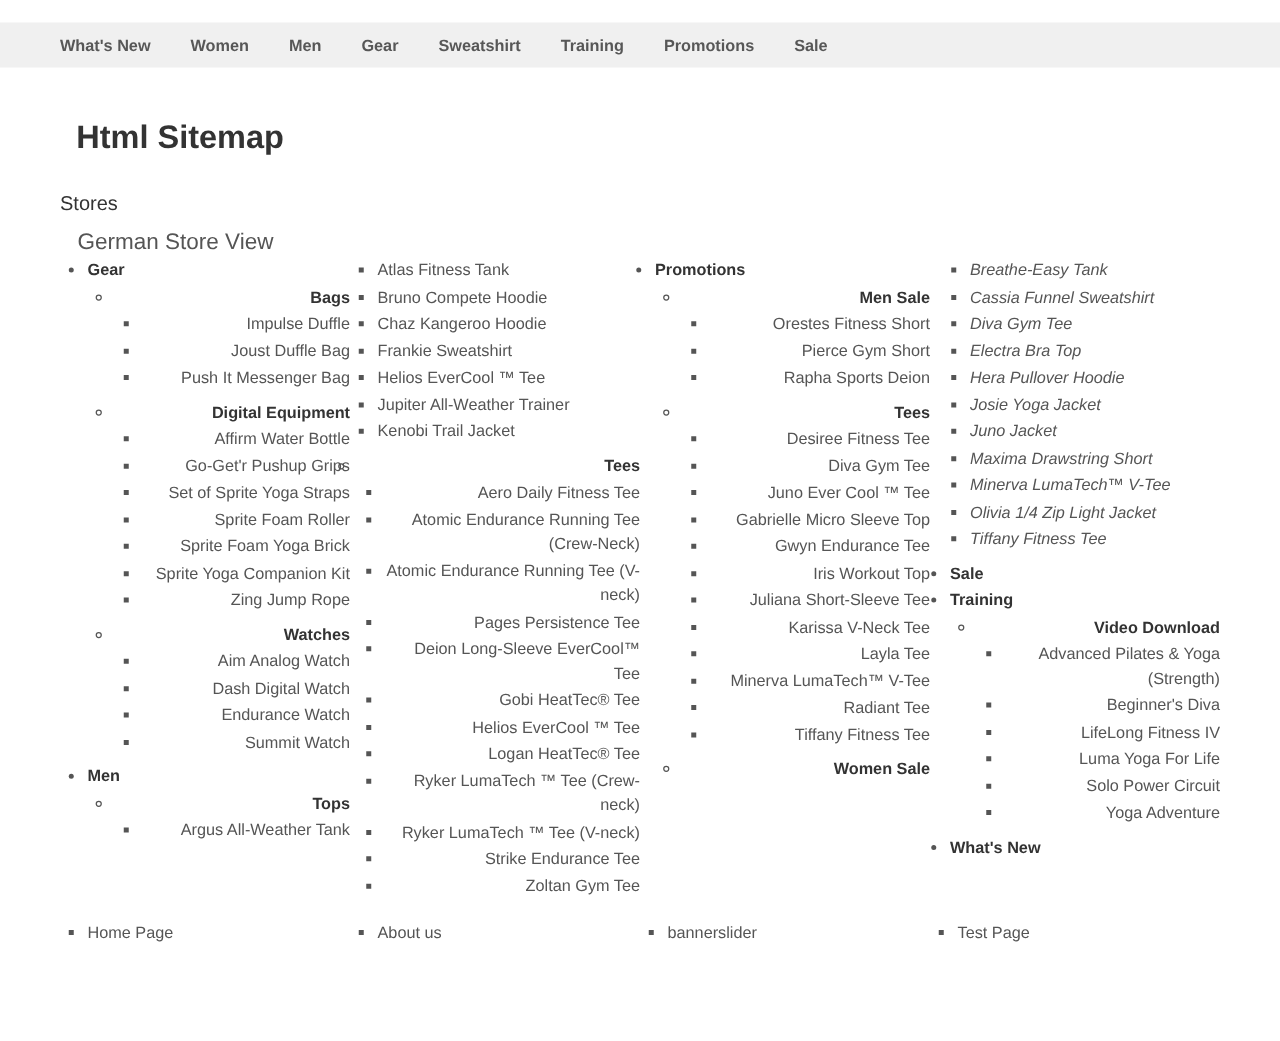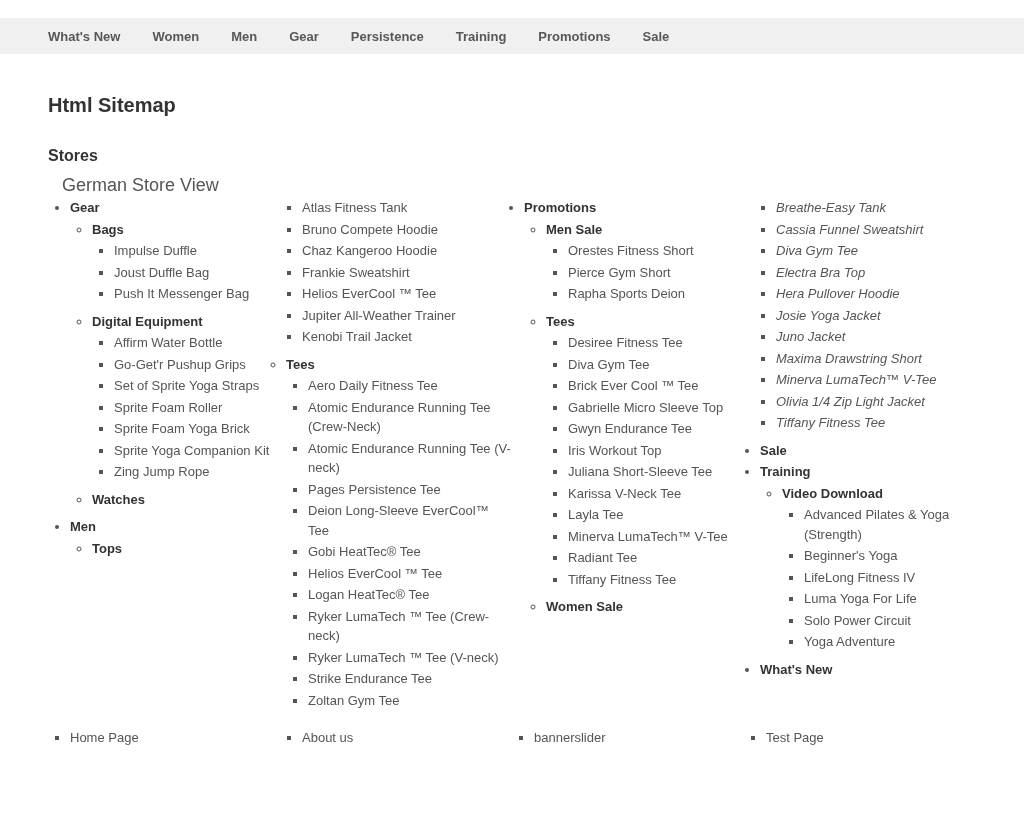--- a/index.html
+++ b/index.html
@@ -22,69 +22,69 @@
   .nav-item {
     font-weight: 600;
     font-size: 13px;
     color: #575757;
     cursor: pointer;
   }
   .main {
     padding: 24px 48px 40px 48px;
   }
   h1.page-title {
-    font-size: 20px;
+    font-size: 26px;
     font-weight: 700;
     color: #333;
-    margin: 16px 0 30px 0;
+    margin: 16px 0 30px 13px;
   }
   h2.section-heading {
     font-size: 16px;
-    font-weight: 700;
+    font-weight: 400;
     color: #333;
     margin: 18px 0 10px 0;
   }
   .stores-list {
     padding-left: 14px;
     color: #555;
     font-size: 18px;
   }
   .stores-list a { color: #555; text-decoration: none; }
   .columns {
     display: flex;
     gap: 0;
   }
   .col {
     flex: 1;
     min-width: 0;
   }
   
   ul { margin: 2px 0 8px 0; padding-left: 22px; }
   ul.disc > li { list-style-type: disc; }
-  ul.circle > li { list-style-type: circle; }
+  ul.circle > li { list-style-type: circle; text-align: right; }
   ul.square > li { list-style-type: square; }
   li { margin: 2px 0; line-height: 1.5; color: #555; }
   li.cat-bold > span, li.cat-bold > a { font-weight: 600; color: #333; }
   a { color: #555; text-decoration: none; cursor: pointer; }
   .pages-grid {
     display: grid;
     grid-template-columns: repeat(4, 1fr);
     column-gap: 0;
   }
   .pages-grid ul { margin-top: 8px; }
 </style>
 </head>
 <body>
 
 <div class="nav-bar">
   <span class="nav-item">What's New</span>
   <span class="nav-item">Women</span>
   <span class="nav-item">Men</span>
   <span class="nav-item">Gear</span>
-  <span class="nav-item">Persistence</span>
+  <span class="nav-item">Sweatshirt</span>
   <span class="nav-item">Training</span>
   <span class="nav-item">Promotions</span>
   <span class="nav-item">Sale</span>
 </div>
 
 <div class="main">
 
   <h1 class="page-title">Html Sitemap</h1>
 
   <h2 class="section-heading">Stores</h2>
@@ -111,26 +111,35 @@
                 <li><a>Affirm Water Bottle</a></li>
                 <li><a>Go-Get'r Pushup Grips</a></li>
                 <li><a>Set of Sprite Yoga Straps</a></li>
                 <li><a>Sprite Foam Roller</a></li>
                 <li><a>Sprite Foam Yoga Brick</a></li>
                 <li><a>Sprite Yoga Companion Kit</a></li>
                 <li><a>Zing Jump Rope</a></li>
               </ul>
             </li>
             <li class="cat-bold"><a>Watches</a>
+              <ul class="square">
+                <li><a>Aim Analog Watch</a></li>
+                <li><a>Dash Digital Watch</a></li>
+                <li><a>Endurance Watch</a></li>
+                <li><a>Summit Watch</a></li>
+              </ul>
             </li>
           </ul>
         </li>
         <li class="cat-bold"><a>Men</a>
           <ul class="circle">
             <li class="cat-bold"><a>Tops</a>
+              <ul class="square">
+                <li><a>Argus All-Weather Tank</a></li>
+              </ul>
             </li>
           </ul>
         </li>
       </ul>
     </div>
 
     <div class="col">
       <ul class="square">
         <li><a>Atlas Fitness Tank</a></li>
         <li><a>Bruno Compete Hoodie</a></li>
@@ -168,21 +177,21 @@
               <ul class="square">
                 <li><a>Orestes Fitness Short</a></li>
                 <li><a>Pierce Gym Short</a></li>
                 <li><a>Rapha Sports Deion</a></li>
               </ul>
             </li>
             <li class="cat-bold"><a>Tees</a>
               <ul class="square">
                 <li><a>Desiree Fitness Tee</a></li>
                 <li><a>Diva Gym Tee</a></li>
-                <li><a>Brick Ever Cool ™ Tee</a></li>
+                <li><a>Juno Ever Cool ™ Tee</a></li>
                 <li><a>Gabrielle Micro Sleeve Top</a></li>
                 <li><a>Gwyn Endurance Tee</a></li>
                 <li><a>Iris Workout Top</a></li>
                 <li><a>Juliana Short-Sleeve Tee</a></li>
                 <li><a>Karissa V-Neck Tee</a></li>
                 <li><a>Layla Tee</a></li>
                 <li><a>Minerva LumaTech™ V-Tee</a></li>
                 <li><a>Radiant Tee</a></li>
                 <li><a>Tiffany Fitness Tee</a></li>
               </ul>
@@ -208,21 +217,21 @@
         <li><a>Olivia 1/4 Zip Light Jacket</a></li>
         <li><a>Tiffany Fitness Tee</a></li>
       </ul>
       <ul class="disc" style="padding-left:16px;">
         <li class="cat-bold"><a>Sale</a></li>
         <li class="cat-bold"><a>Training</a>
           <ul class="circle">
             <li class="cat-bold"><a>Video Download</a>
               <ul class="square">
                 <li><a>Advanced Pilates &amp; Yoga (Strength)</a></li>
-                <li><a>Beginner's Yoga</a></li>
+                <li><a>Beginner's Diva</a></li>
                 <li><a>LifeLong Fitness IV</a></li>
                 <li><a>Luma Yoga For Life</a></li>
                 <li><a>Solo Power Circuit</a></li>
                 <li><a>Yoga Adventure</a></li>
               </ul>
             </li>
           </ul>
         </li>
         <li class="cat-bold"><a>What's New</a></li>
       </ul>

